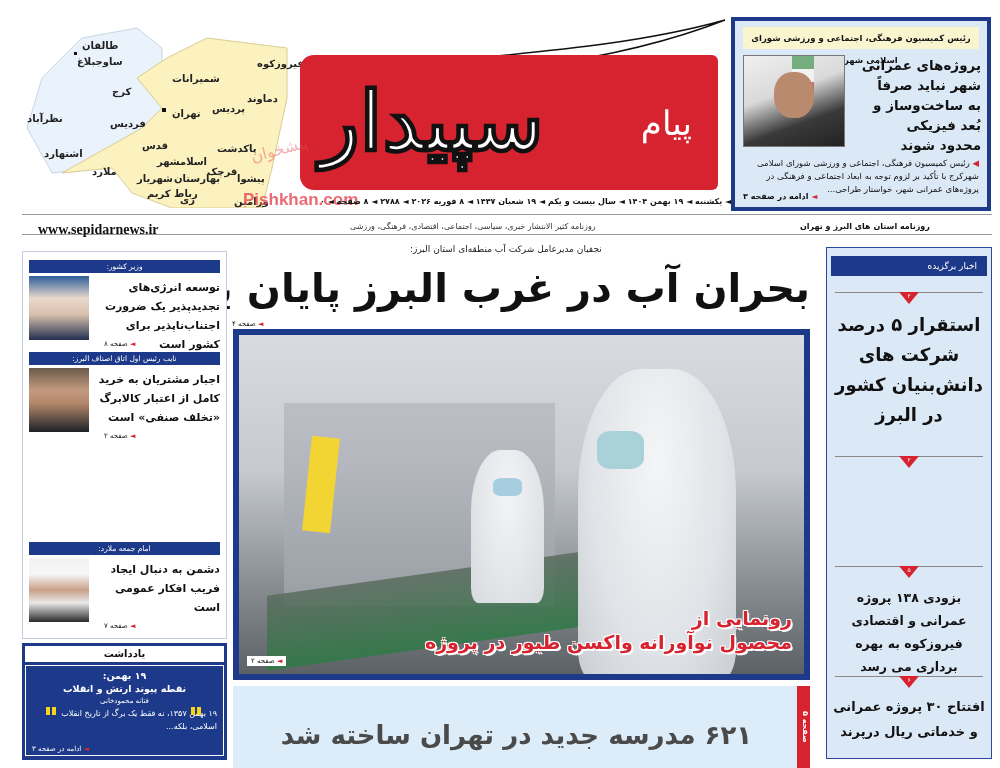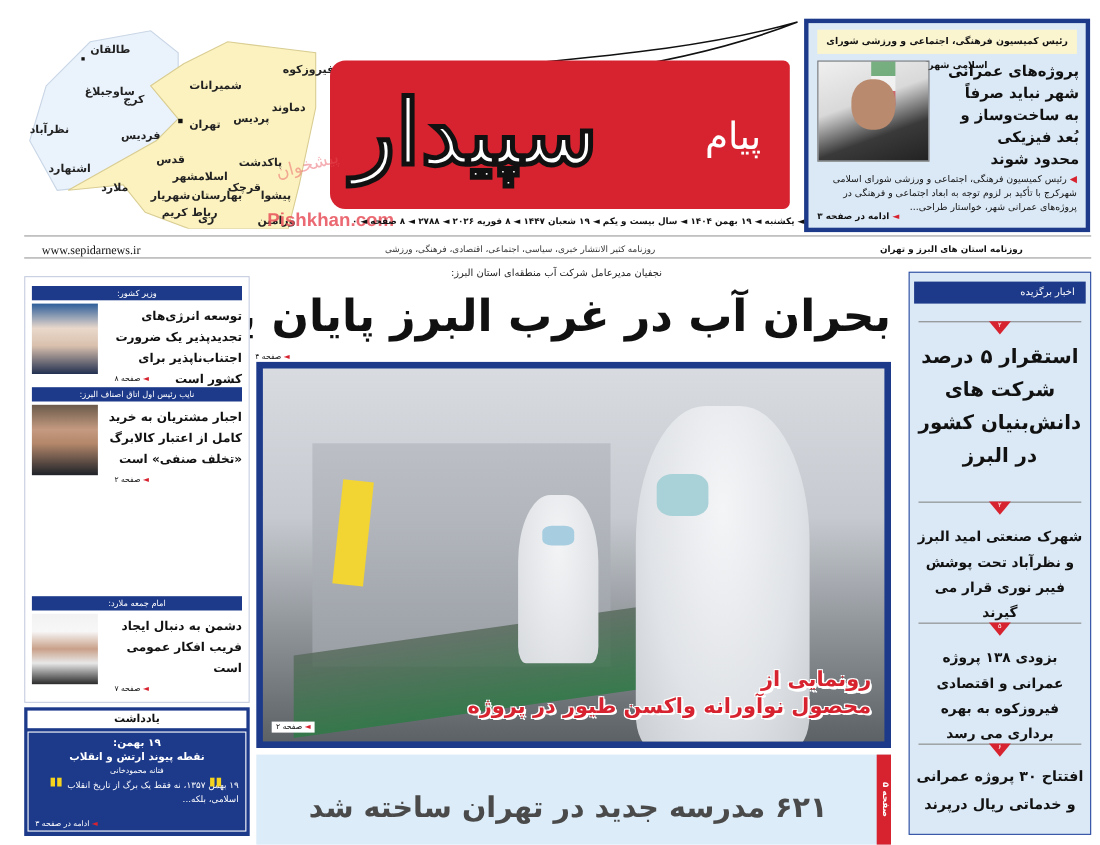--- a/index.html
+++ b/index.html
@@ -29,21 +29,21 @@
   .top-box .photo .face { position: absolute; left: 30px; top: 16px; width: 40px; height: 46px; border-radius: 45%; background: #b98a6e; }
   .top-box .photo .flag { position: absolute; left: 48px; top: 0; width: 22px; height: 40px; background: linear-gradient(#2c8a3d 0 33%, #fff 33% 66%, #d0202f 66%); opacity: .6; }
   .top-box .body { position: absolute; left: 8px; right: 8px; top: 136px; font-size: 8.5px; line-height: 13px; text-align: right; color: #111; }
   .top-box .body .arrow { color: #d7232f; }
   .top-box .more { position: absolute; left: 8px; bottom: 6px; font-size: 8px; font-weight: bold; color: #111; }
 
   
   .rule { height: 1px; background: #999; }
   .date-strip { left: 320px; top: 197px; font-size: 8px; font-weight: bold; color: #111; white-space: nowrap; }
   .tagline { left: 350px; top: 222px; font-size: 8px; color: #333; white-space: nowrap; }
-  .site { left: 38px; top: 222px; font-family: "Liberation Serif", serif; font-size: 11px; font-weight: normal; direction: ltr; color: #111; }
+  .site { left: 38px; top: 222px; font-family: "Liberation Serif", serif; font-size: 14px; font-weight: bold; direction: ltr; color: #111; }
   .region { left: 800px; top: 222px; font-size: 8px; font-weight: bold; color: #111; white-space: nowrap; }
 
   
   .sub-kicker { left: 410px; top: 244px; font-size: 9px; color: #222; white-space: nowrap; }
   .main-headline { left: 250px; top: 265px; width: 560px; text-align: center; font-size: 40px; font-weight: bold; color: #111; white-space: nowrap; letter-spacing: -1px; }
   .page-ref-4 { left: 232px; top: 320px; font-size: 7px; color: #111; }
   .page-ref-4 .arrow, .ref .arrow { color: #d7232f; }
 
   
   .photo-frame { left: 233px; top: 329px; width: 577px; height: 351px; background: #1d3a8a; padding: 6px; }
@@ -100,21 +100,21 @@
 <body>
 
 <div class="abs map">
   <svg viewBox="0 0 270 190">
     <path d="M20 60 L60 20 L115 10 L140 30 L140 90 L120 110 L80 150 L30 155 L5 110 Z" fill="#eaf2fb" stroke="#c9d6e6" stroke-width="1"></path>
     <path d="M115 60 L145 40 L185 20 L225 25 L265 30 L265 80 L250 150 L240 190 L200 190 L150 190 L110 175 L90 150 L40 155 L120 110 L140 90 Z" fill="#fbf2bf" stroke="#d9cd92" stroke-width="1"></path>
     <rect x="52" y="34" width="3" height="3" fill="#111"></rect>
     <rect x="140" y="90" width="4" height="4" fill="#111"></rect>
   </svg>
   <span class="map-label" style="left:60px;top:22px">طالقان</span>
-  <span class="map-label" style="left:55px;top:60px">ساوجبلاغ</span>
+  <span class="map-label" style="left:55px;top:38px">ساوجبلاغ</span>
   <span class="map-label" style="left:90px;top:68px">کرج</span>
   <span class="map-label" style="left:5px;top:95px">نظرآباد</span>
   <span class="map-label" style="left:88px;top:100px">فردیس</span>
   <span class="map-label" style="left:22px;top:130px">اشتهارد</span>
   <span class="map-label" style="left:70px;top:148px">ملارد</span>
   <span class="map-label" style="left:150px;top:55px">شمیرانات</span>
   <span class="map-label" style="left:150px;top:90px">تهران</span>
   <span class="map-label" style="left:190px;top:85px">پردیس</span>
   <span class="map-label" style="left:225px;top:75px">دماوند</span>
   <span class="map-label" style="left:235px;top:40px">فیروزکوه</span>
@@ -194,21 +194,20 @@
   <div class="divider" style="top:44px"></div>
   <div class="tri" style="top:44px">
       <span>۲</span>
     </div>
   <div class="right-item" style="top:62px;font-size:18px;line-height:30px">استقرار ۵ درصد شرکت های دانش‌بنیان کشور در البرز</div>
 
   <div class="divider" style="top:208px"></div>
   <div class="tri" style="top:208px">
       <span>۲</span>
     </div>
-  <div class="right-item" style="top:228px;font-size:12.5px;line-height:23px">شهرک صنعتی امید البرز و نظرآباد تحت پوشش فیبر نوری قرار می گیرند</div>
 
   <div class="divider" style="top:318px"></div>
   <div class="tri" style="top:318px">
       <span>۵</span>
     </div>
   <div class="right-item" style="top:338px;font-size:12.5px;line-height:23px">بزودی ۱۳۸ پروژه عمرانی و اقتصادی فیروزکوه به بهره برداری می رسد</div>
 
   <div class="divider" style="top:428px"></div>
   <div class="tri" style="top:428px">
       <span>۶</span>

